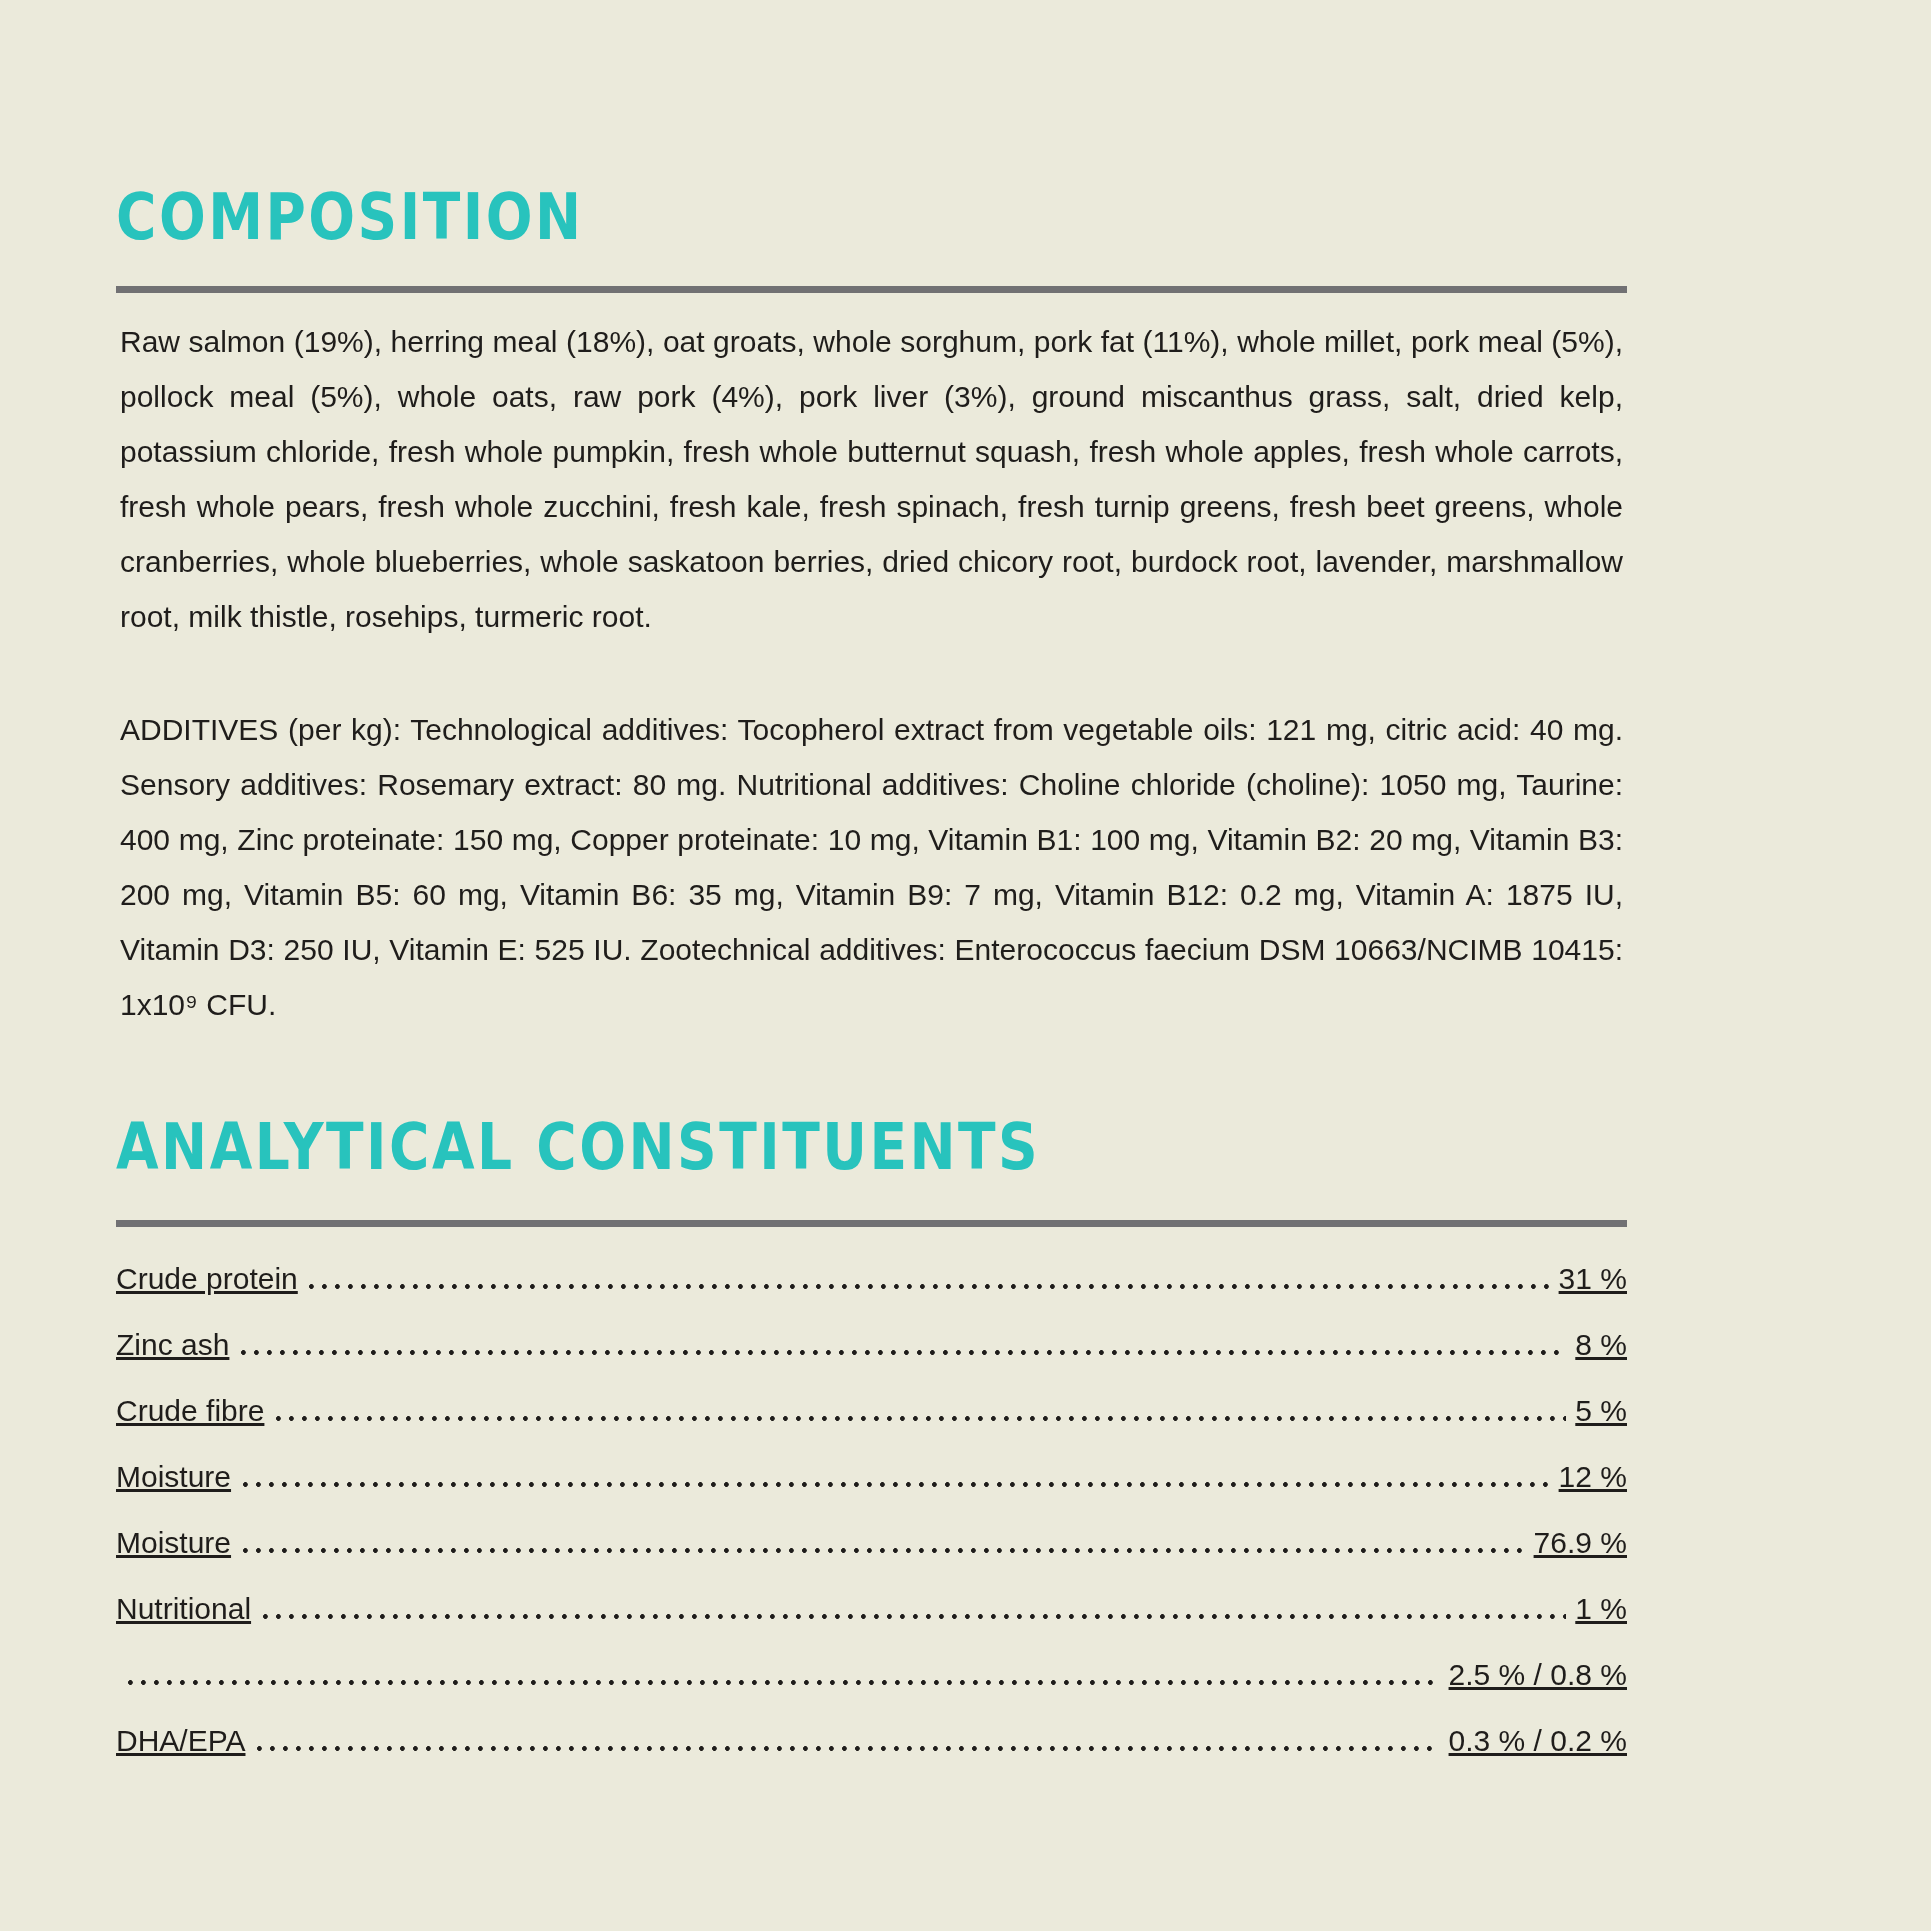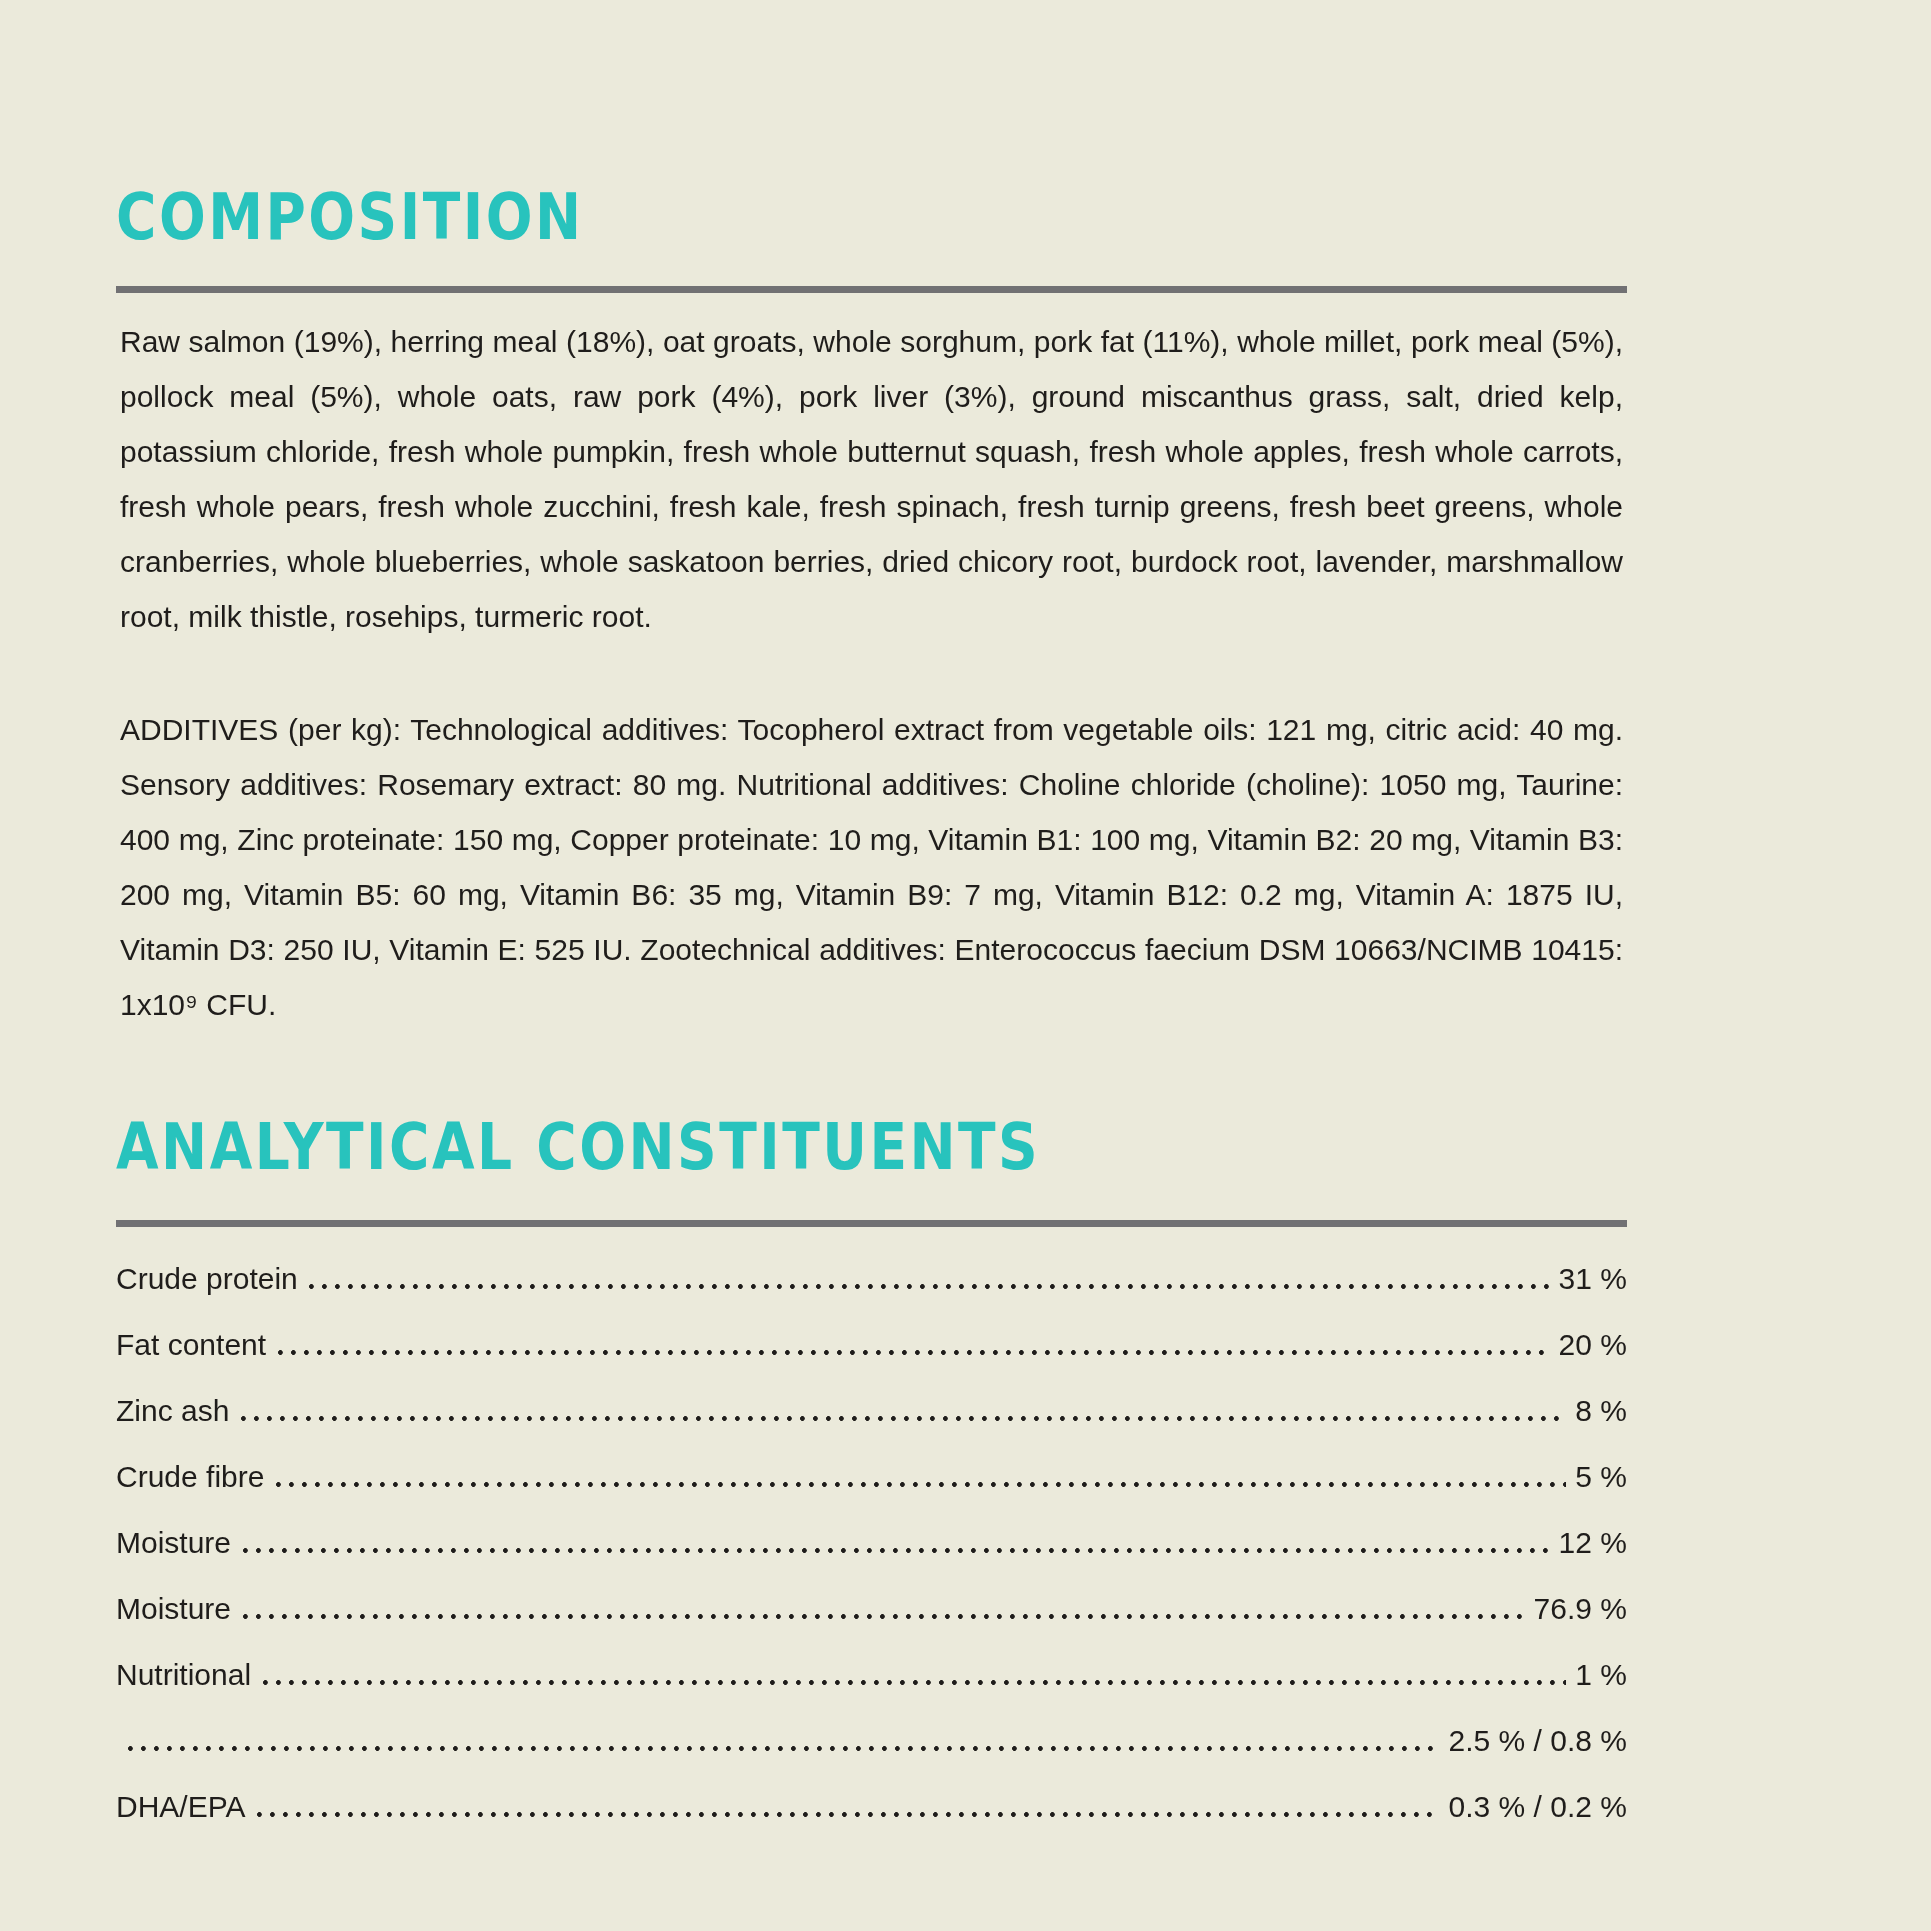--- a/index.html
+++ b/index.html
@@ -44,21 +44,21 @@
   .rule.second{margin-top:41px;}
   .body-par{
     margin:4px;
     font-size:30px;
     line-height:55px;
     text-align:justify;
     color:var(--ink);
   }
   .body-par.ingredients{margin-top:21px;}
   .body-par.additives{margin-top:58px;}
-  .constituents{margin-top:19.3px;}
+  .constituents{margin-top:19.3px;text-decoration:underline;}
   .row{
     display:flex;
     align-items:baseline;
     height:66px;
     line-height:66px;
     font-size:30px;
   }
   .row .label{white-space:nowrap;}
   .row .value{white-space:nowrap;}
   .dots{
@@ -87,25 +87,20 @@
     <h1 class="heading second">ANALYTICAL CONSTITUENTS</h1>
     <div class="rule second"></div>
 
     <div class="constituents">
       <div class="row">
         <span class="label">Crude protein</span>
         <span class="dots"></span>
         <span class="value">31 %</span>
       </div>
       <div class="row">
-        <span class="label">Fat content</span>
-        <span class="dots"></span>
-        <span class="value">20 %</span>
-      </div>
-      <div class="row">
         <span class="label">Zinc ash</span>
         <span class="dots"></span>
         <span class="value">8 %</span>
       </div>
       <div class="row">
         <span class="label">Crude fibre</span>
         <span class="dots"></span>
         <span class="value">5 %</span>
       </div>
       <div class="row">

